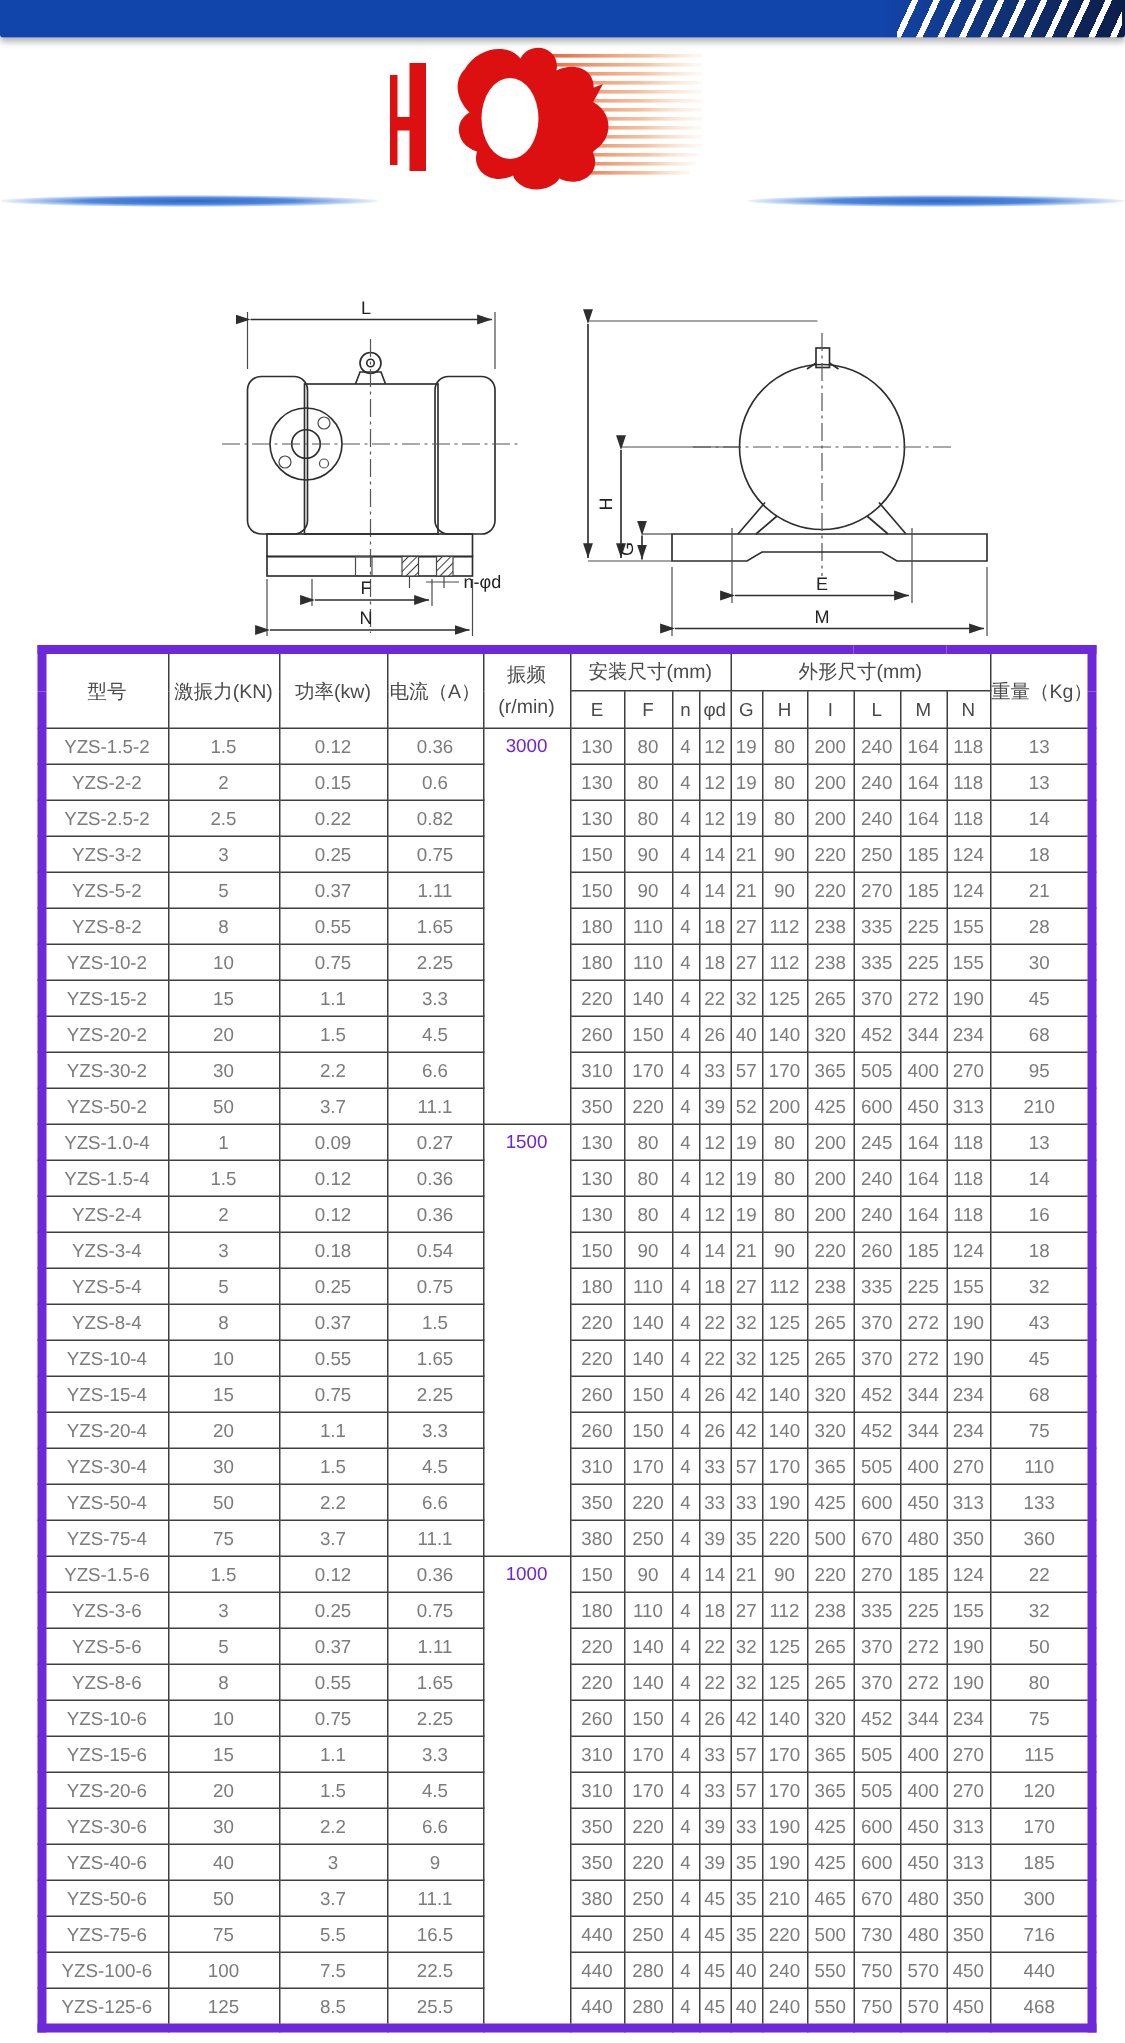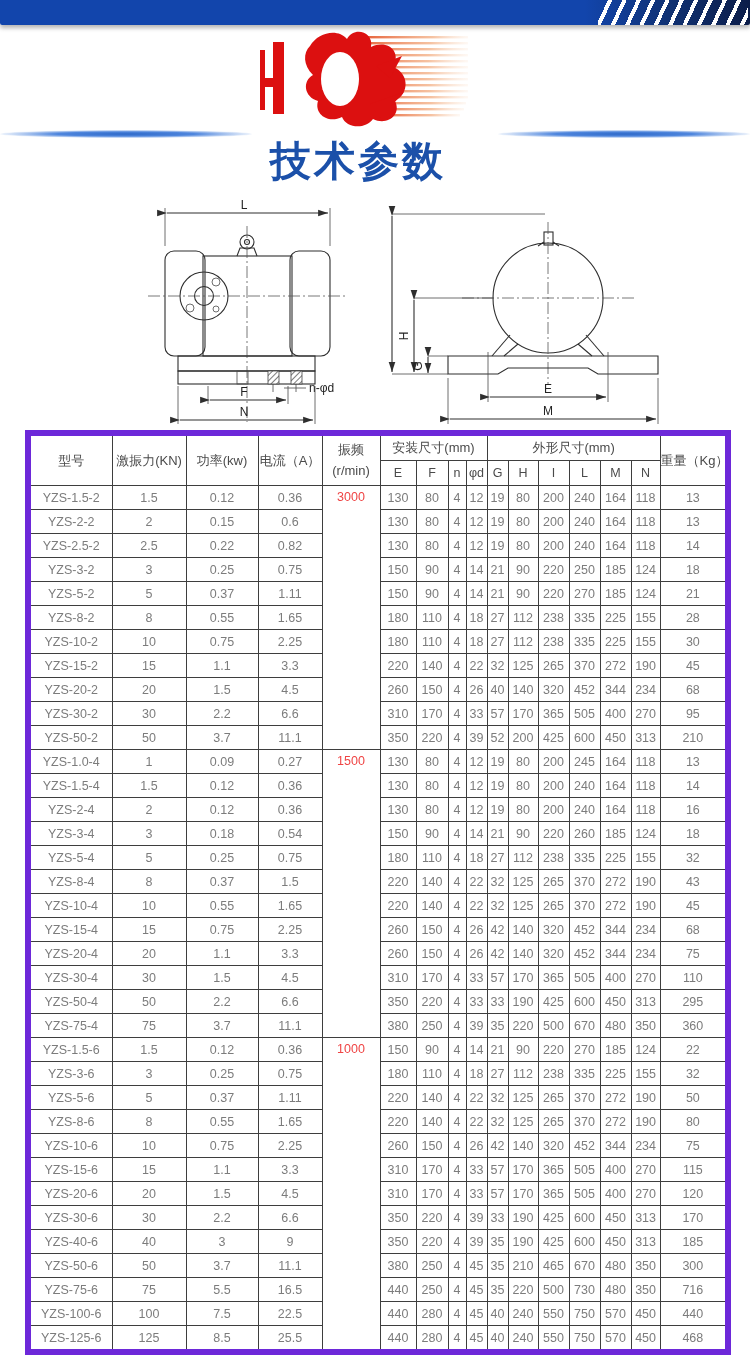--- a/index.html
+++ b/index.html
@@ -35,21 +35,21 @@
   .dcenter{stroke:#555;stroke-width:0.8;fill:none;stroke-dasharray:12 3 2 3;}
   .dtext{font-size:12px;fill:#222;font-family:"Liberation Sans","DejaVu Sans",sans-serif;}
 
   
   .spec-table{position:absolute;left:25px;top:430px;width:700px;border-collapse:collapse;
               table-layout:fixed;border:6px solid #6d28d9;}
   .spec-table th,.spec-table td{border:1px solid #3e3e3e;text-align:center;vertical-align:middle;
               padding:0;overflow:hidden;white-space:nowrap;}
   .spec-table th{height:24px;font-size:13px;font-weight:normal;color:#4a4a4a;}
   .spec-table td{height:23px;font-size:12.5px;color:#7c7c7c;}
-  .spec-table .c-freq{vertical-align:top;padding-top:4px;color:#ef4444;}
+  .spec-table .c-freq{vertical-align:top;padding-top:4px;color:#6d28d9;}
   .spec-table .h-sub th{font-size:12.5px;}
   .freq-head span{display:block;line-height:1.6;}
 </style>
 </head>
 <body>
 
 <div class="page">
 
   <div class="topbar">
     <div class="stripes"></div>
@@ -88,21 +88,20 @@
                C76,98 62,88 66,75 C52,71 50,55 61,49 C51,39 51,27 58,20 Z"></path>
       <path d="M118,78 L152,66 L128,92 Z"></path>
       <path d="M124,40 L150,30 L138,52 Z"></path>
     </g>
     <ellipse cx="88" cy="53" rx="19" ry="27" fill="#ffffff"></ellipse>
   </svg>
 
   <div class="lens left"></div>
   <div class="lens right"></div>
 
-  <div class="title">技术参数</div>
 
   <div class="drawings">
     <svg width="750" height="232" viewBox="0 0 750 232">
       <defs>
         <marker id="ar" markerWidth="10" markerHeight="8" refX="9" refY="4" orient="auto">
           <path d="M0,1 L9,4 L0,7 Z" fill="#2e2e2e"></path>
         </marker>
         <pattern id="hatch" width="4" height="4" patternTransform="rotate(45)" patternUnits="userSpaceOnUse">
           <rect width="4" height="4" fill="#fff"></rect>
             <line x1="0" y1="0" x2="0" y2="4" stroke="#444" stroke-width="1.4"></line>
@@ -612,21 +611,21 @@
           <td class="c-dim">350</td>
           <td class="c-dim">220</td>
           <td class="c-dim">4</td>
           <td class="c-dim">33</td>
           <td class="c-dim">33</td>
           <td class="c-dim">190</td>
           <td class="c-dim">425</td>
           <td class="c-dim">600</td>
           <td class="c-dim">450</td>
           <td class="c-dim">313</td>
-          <td class="c-weight">295</td>
+          <td class="c-weight">133</td>
         </tr>
         <tr>
           <td>YZS-75-4</td>
           <td>75</td>
           <td>3.7</td>
           <td>11.1</td>
           <td class="c-dim">380</td>
           <td class="c-dim">250</td>
           <td class="c-dim">4</td>
           <td class="c-dim">39</td>

